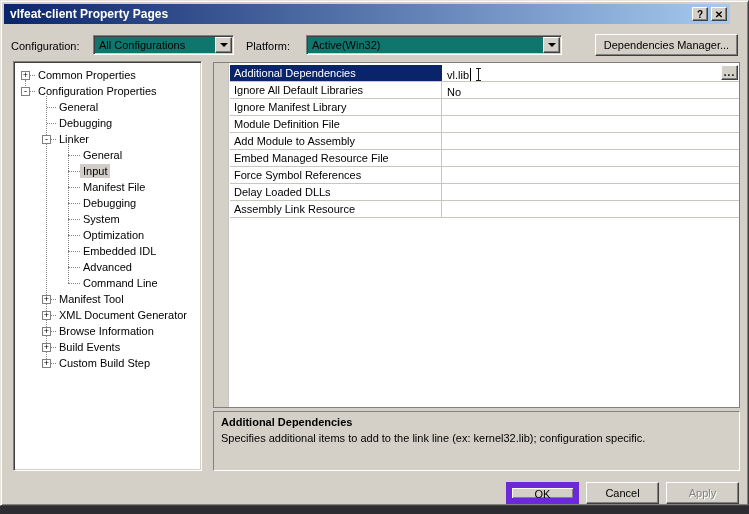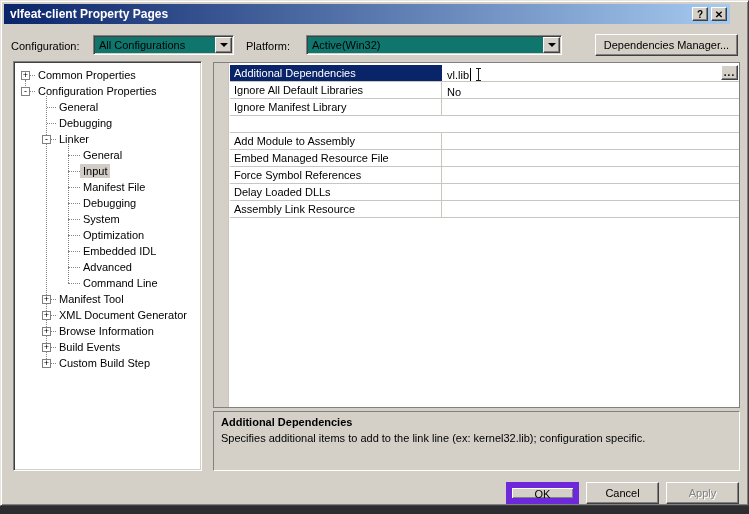--- a/index.html
+++ b/index.html
@@ -258,20 +258,21 @@
       </div>
       <div class="grow">
         <div class="gname">Ignore All Default Libraries</div>
         <div class="gval">No</div>
       </div>
       <div class="grow">
         <div class="gname">Ignore Manifest Library</div>
         <div class="gval"></div>
       </div>
       <div class="grow">
+        <div class="gname">Module Definition File</div>
         <div class="gval"></div>
       </div>
       <div class="grow">
         <div class="gname">Add Module to Assembly</div>
         <div class="gval"></div>
       </div>
       <div class="grow">
         <div class="gname">Embed Managed Resource File</div>
         <div class="gval"></div>
       </div>

